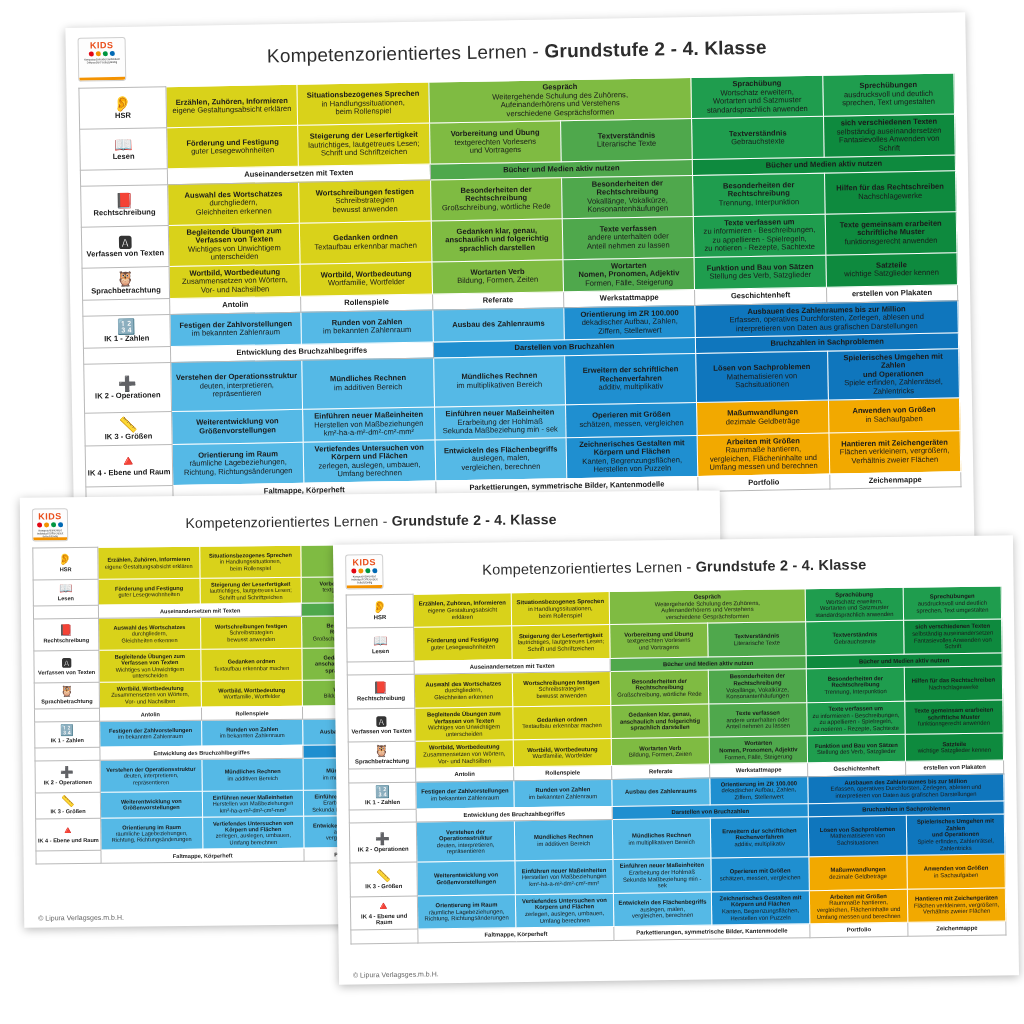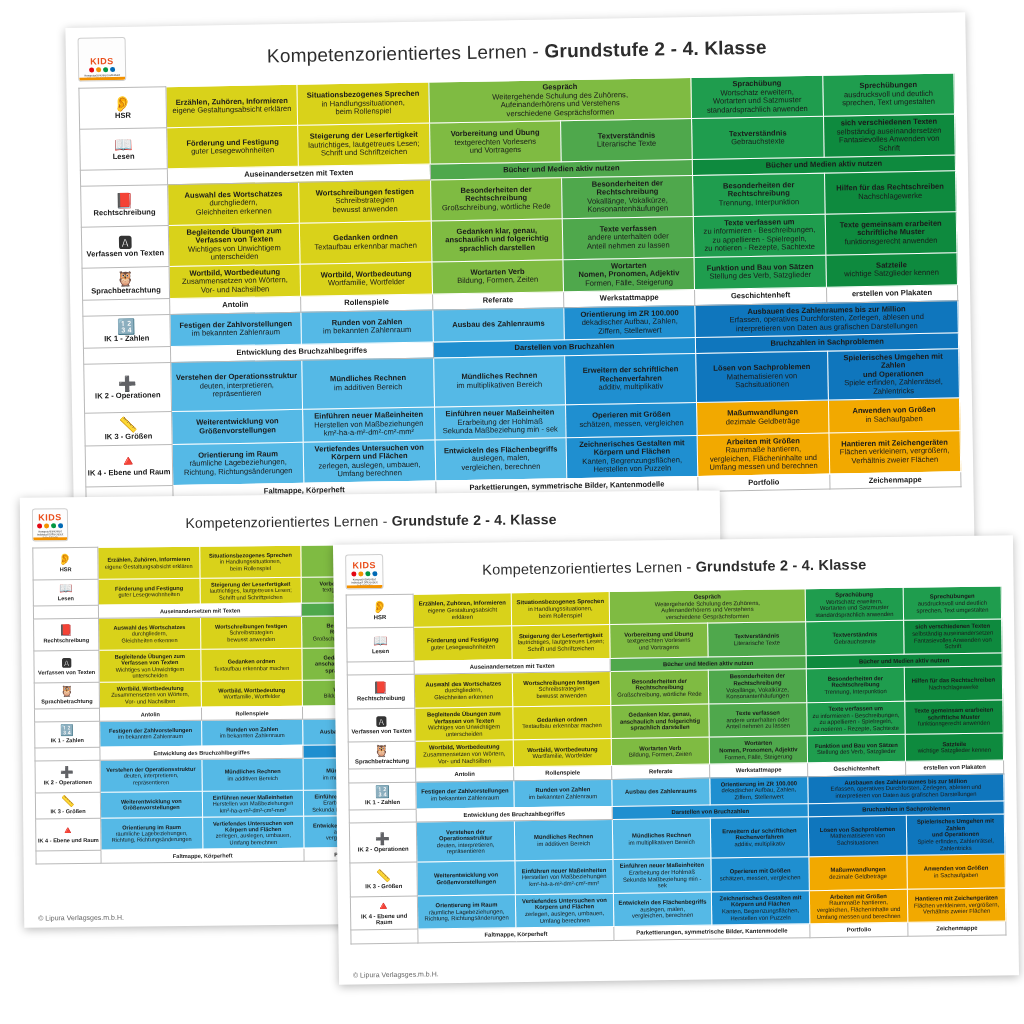--- a/index.html
+++ b/index.html
@@ -40,21 +40,21 @@
   }
 
   .sheet-inner{position:absolute;inset:0;padding:10px 12px;box-sizing:border-box;}
 
   
   .hdr{display:flex;align-items:center;gap:10px;height:44px;}
   .logo{
     width:46px;height:42px;flex:0 0 auto;
     border:1px solid #cfcfcf;border-radius:3px;
     background:#fdfdfd;position:relative;overflow:hidden;
-    display:flex;flex-direction:column;align-items:center;justify-content:flex-end;
+    display:flex;flex-direction:column;align-items:center;justify-content:flex-start;
   }
   .logo .lg-top{font-size:9px;font-weight:bold;color:#e94e1b;letter-spacing:.5px;margin-top:2px;}
   .logo .dots{display:flex;gap:2px;margin-top:1px;}
   .logo .dots i{display:block;width:5px;height:5px;border-radius:50%;}
   .logo .lg-sub{font-size:2.6px;line-height:1.25;color:#222;text-align:center;margin-top:2px;padding:0 2px;}
   .logo .lg-bar{position:absolute;left:0;right:0;bottom:0;height:3px;background:#f39200;}
 
   .title{
     flex:1 1 auto;text-align:center;
     font-size:19px;color:#2d2d2d;font-weight:400;

